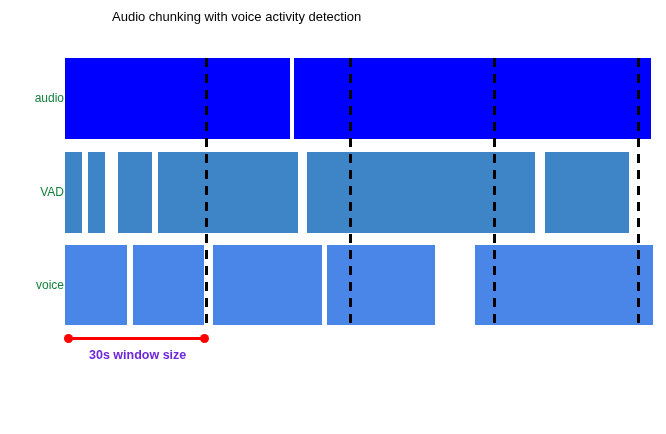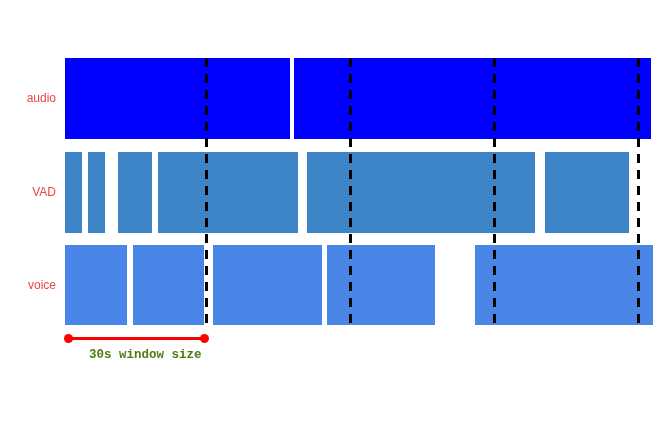--- a/index.html
+++ b/index.html
@@ -14,25 +14,25 @@
   .title {
     position: absolute;
     left: 112px;
     top: 9px;
     font-size: 13px;
     color: #000000;
     white-space: nowrap;
   }
   .row-label {
     position: absolute;
-    left: 0;
+    left: 8px;
     width: 56px;
     text-align: right;
     font-size: 12px;
-    color: #ef4444;
+    color: #15803d;
     white-space: nowrap;
   }
   .seg {
     position: absolute;
     z-index: 1;
   }
   .boundary {
     position: absolute;
     top: 58px;
     height: 267px;
@@ -58,20 +58,21 @@
     font-weight: bold;
     z-index: 4;
     white-space: nowrap;
   }
 </style>
 </head>
 <body>
 
 <div class="figure">
 
+  <div class="title">Audio chunking with voice activity detection</div>
 
   <div class="row-label" style="top:91px">audio</div>
   <div class="row-label" style="top:185px">VAD</div>
   <div class="row-label" style="top:278px">voice</div>
 
   <div id="plot">
       <div class="seg" style="left: 65px; top: 58px; width: 225px; height: 81px; background: rgb(0, 0, 255);"></div>
       <div class="seg" style="left: 294px; top: 58px; width: 357px; height: 81px; background: rgb(0, 0, 255);"></div>
       <div class="seg" style="left: 65px; top: 152px; width: 17px; height: 81px; background: rgb(61, 133, 198);"></div>
       <div class="seg" style="left: 88px; top: 152px; width: 17px; height: 81px; background: rgb(61, 133, 198);"></div>
@@ -86,15 +87,15 @@
       <div class="seg" style="left: 475px; top: 245px; width: 178px; height: 80px; background: rgb(74, 134, 232);"></div>
       <div class="boundary" style="left: 205px;"></div>
       <div class="boundary" style="left: 349px;"></div>
       <div class="boundary" style="left: 493px;"></div>
       <div class="boundary" style="left: 637px;"></div>
     </div>
 
   <div class="arrow-line" style="left: 68px; top: 337px; width: 137px; background: rgb(255, 0, 0);"></div>
   <div class="arrow-dot" style="left: 64px; top: 334px; background: rgb(255, 0, 0);"></div>
   <div class="arrow-dot" style="left: 200px; top: 334px; background: rgb(255, 0, 0);"></div>
-  <div class="arrow-label" style="left: 89px; top: 348px; color: #4d7c0f; font-family: Liberation Mono, monospace;">30s window size</div>
+  <div class="arrow-label" style="left: 89px; top: 348px; color: #6d28d9;">30s window size</div>
 
 </div>
 
 </body></html>

